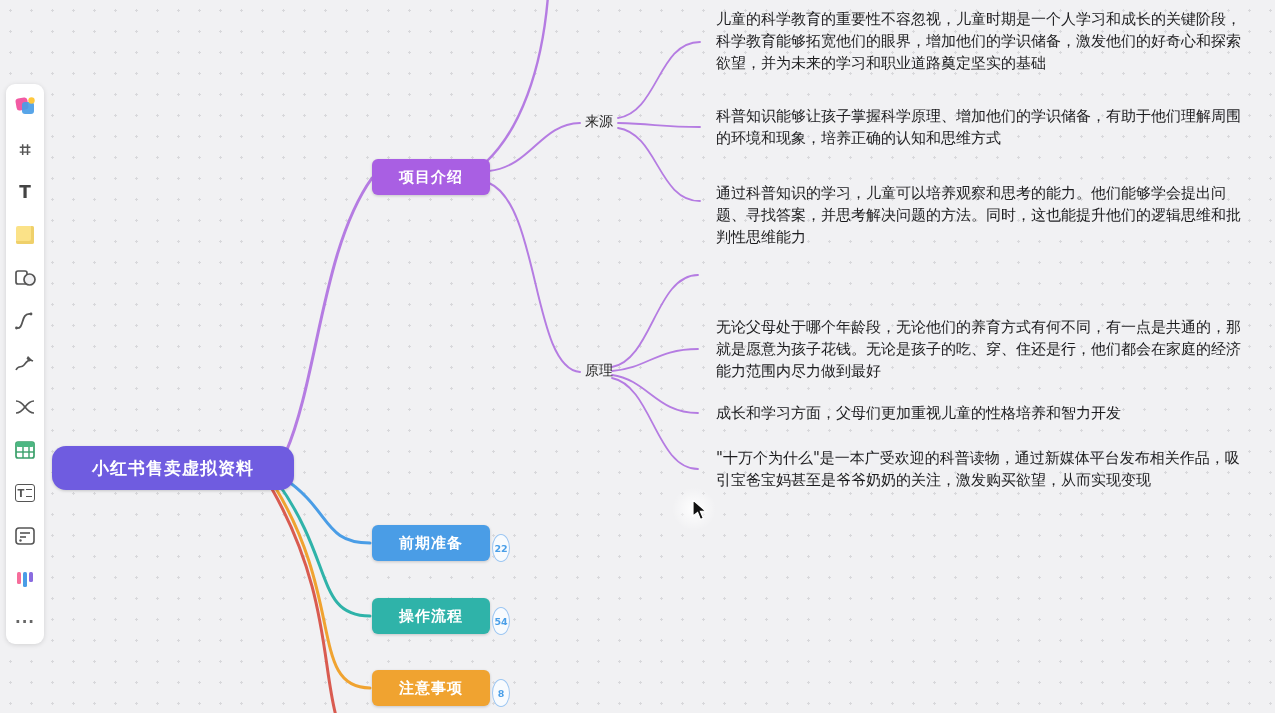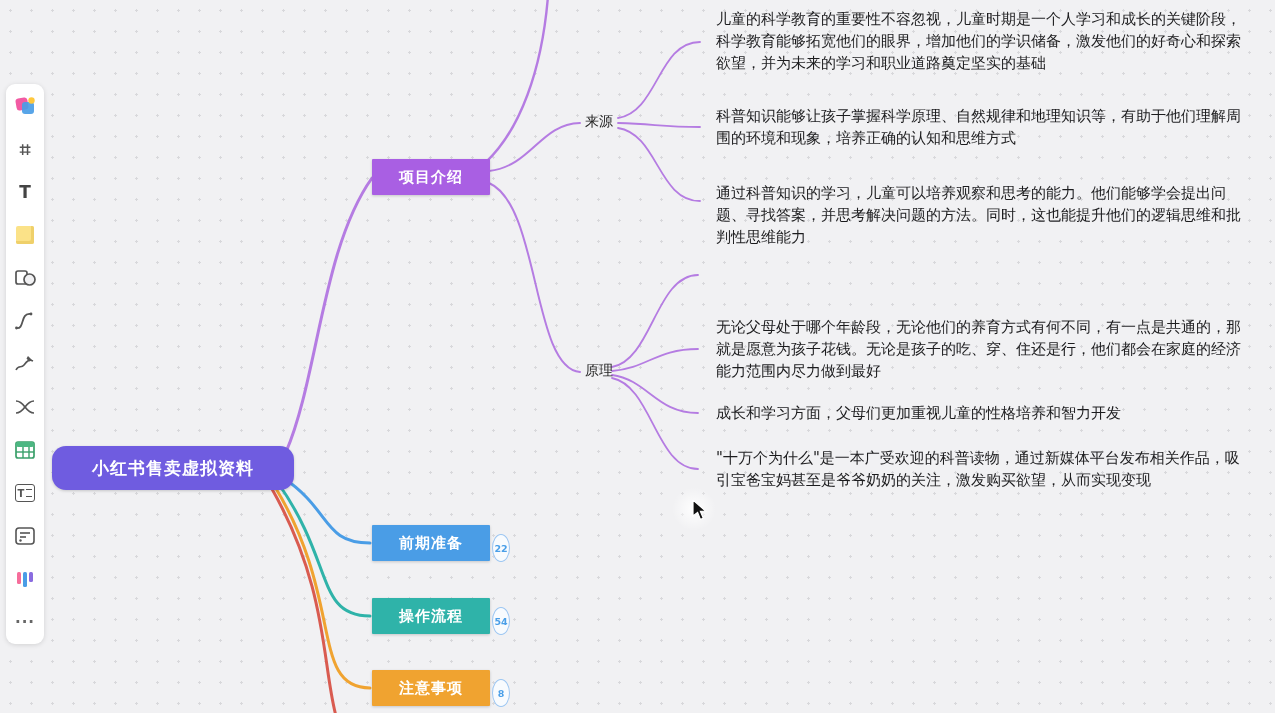--- a/index.html
+++ b/index.html
@@ -12,21 +12,21 @@
     background-image:radial-gradient(circle, #d8d8db 1.2px, transparent 1.2px);
     background-size:21px 21px;
   }
 
   svg.edges { position:absolute; inset:0; pointer-events:none; }
   svg.edges path { fill:none; stroke-linecap:round; }
 
   
   .node {
     position:absolute; display:flex; align-items:center; justify-content:center;
-    color:#fff; font-weight:bold; border-radius:1px;
+    color:#fff; font-weight:bold; border-radius:6px;
     box-shadow:0 1px 3px rgba(0,0,0,.18); cursor:pointer; letter-spacing:1px;
   }
   .node.root { left:52px; top:446px; width:242px; height:44px; font-size:17px; border-radius:14px; }
   .node.branch { width:118px; height:36px; font-size:15px; }
   .n-intro    { left:372px; top:159px; }
   .n-prep     { left:372px; top:525px; }
   .n-workflow { left:372px; top:598px; }
   .n-notes    { left:372px; top:670px; }
 
   .subtopic {
@@ -111,21 +111,21 @@
   <div class="node branch n-notes" style="background: rgb(240, 163, 48);">注意事项</div>
 
   <span class="badge b-prep">22</span>
   <span class="badge b-workflow">54</span>
   <span class="badge b-notes">8</span>
 
   <div class="subtopic s-source">来源</div>
   <div class="subtopic s-principle">原理</div>
 
   <div class="leaf leaf-1">儿童的科学教育的重要性不容忽视，儿童时期是一个人学习和成长的关键阶段，科学教育能够拓宽他们的眼界，增加他们的学识储备，激发他们的好奇心和探索欲望，并为未来的学习和职业道路奠定坚实的基础</div>
-  <div class="leaf leaf-2">科普知识能够让孩子掌握科学原理、自然规律和地理知识等，有助于他们理解周围的环境和现象，培养正确的认知和思维方式</div>
+  <div class="leaf leaf-2">科普知识能够让孩子掌握科学原理、增加他们的学识储备，有助于他们理解周围的环境和现象，培养正确的认知和思维方式</div>
   <div class="leaf leaf-3">通过科普知识的学习，儿童可以培养观察和思考的能力。他们能够学会提出问题、寻找答案，并思考解决问题的方法。同时，这也能提升他们的逻辑思维和批判性思维能力</div>
   <div class="leaf leaf-5">无论父母处于哪个年龄段，无论他们的养育方式有何不同，有一点是共通的，那就是愿意为孩子花钱。无论是孩子的吃、穿、住还是行，他们都会在家庭的经济能力范围内尽力做到最好</div>
   <div class="leaf leaf-6">成长和学习方面，父母们更加重视儿童的性格培养和智力开发</div>
   <div class="leaf leaf-7">"十万个为什么"是一本广受欢迎的科普读物，通过新媒体平台发布相关作品，吸引宝爸宝妈甚至是爷爷奶奶的关注，激发购买欲望，从而实现变现</div>
 
   <div class="toolbar">
     <div class="tool">
       <svg width="24" height="24" viewBox="0 0 24 24">
         <rect x="3" y="4" width="12" height="12" rx="3" fill="#f25aa3" transform="rotate(-10 9 10)"></rect>
         <rect x="9" y="8" width="12" height="12" rx="3" fill="#4a9de6" opacity="0.92"></rect>

